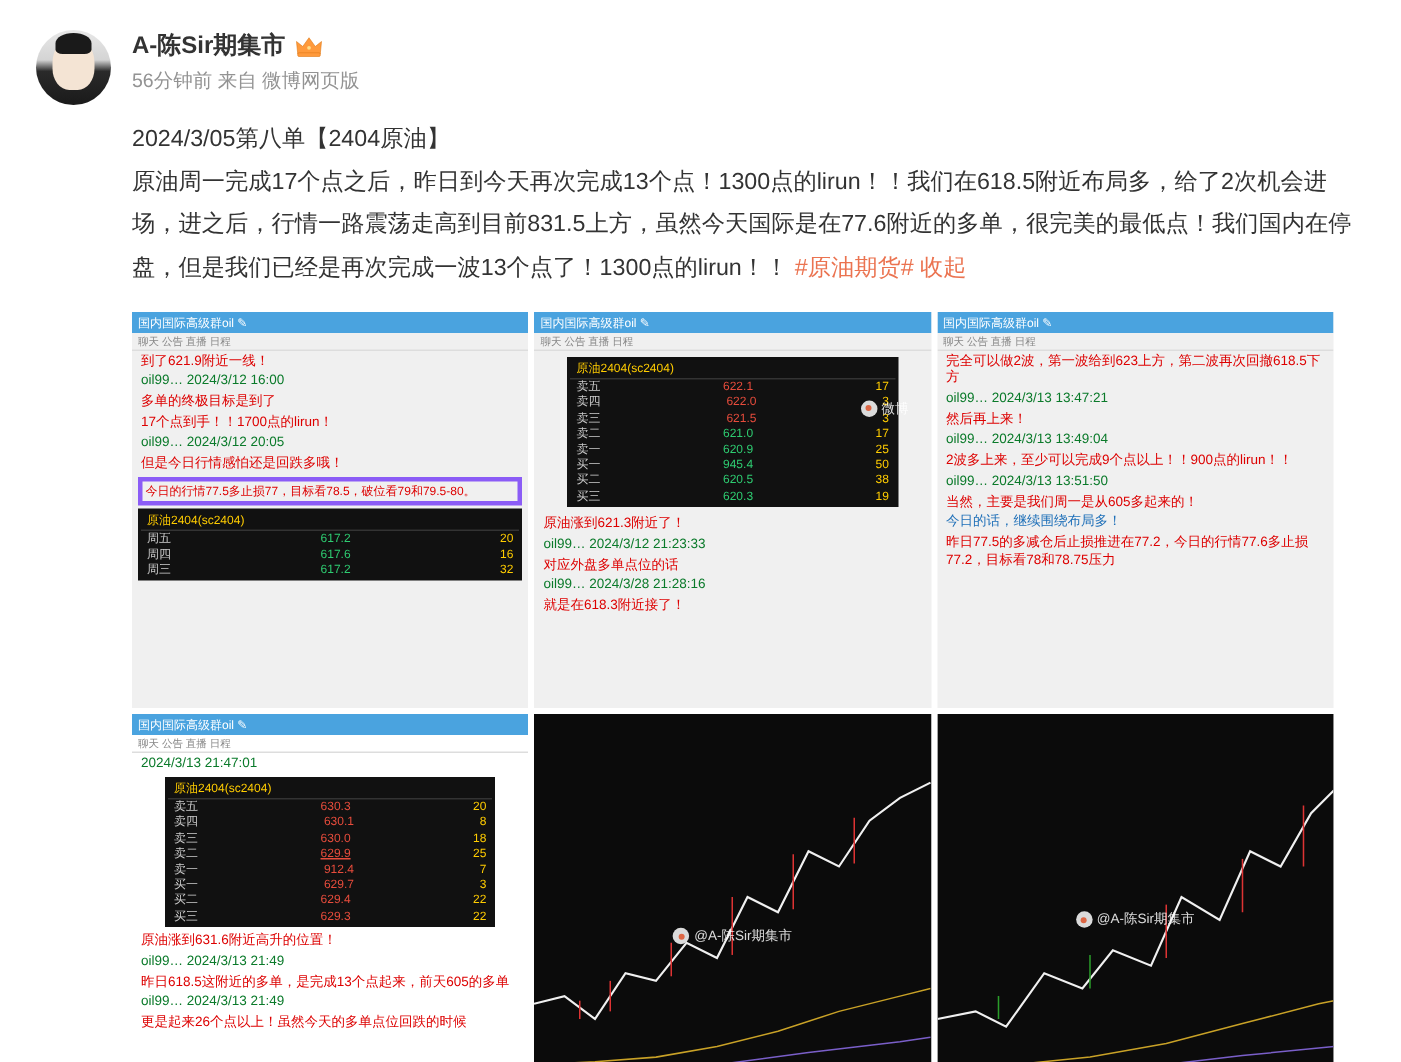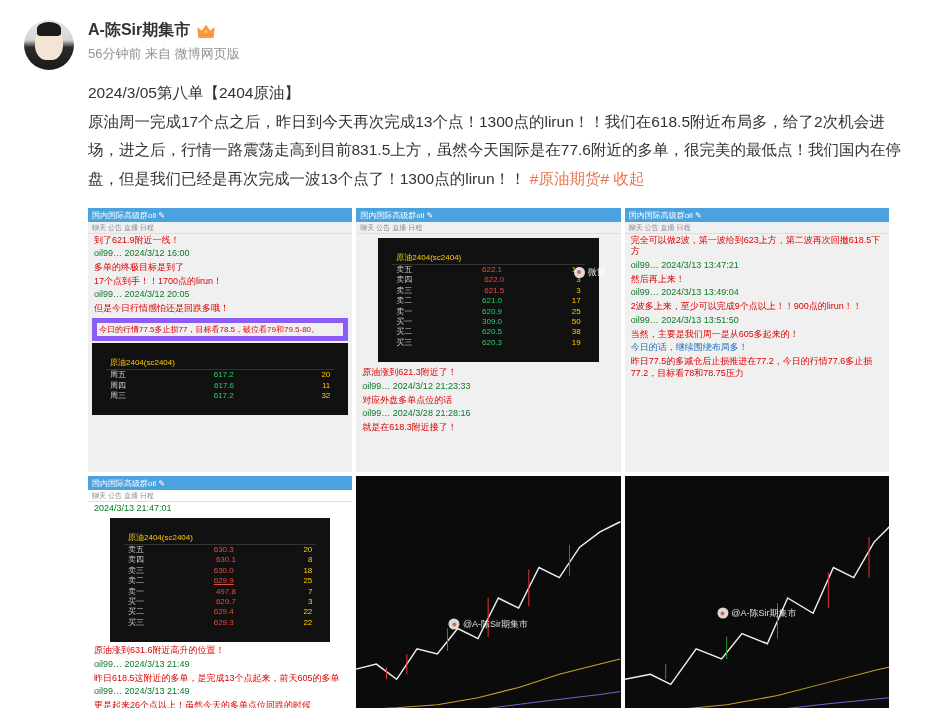--- a/index.html
+++ b/index.html
@@ -22,22 +22,22 @@
   .images { width: 805px; display: flex; flex-wrap: wrap; gap: 4px; }
   .thumb { width: calc((805px - 12px) / 3); aspect-ratio: 1/1; background: #f0f0f0; object-fit: cover; display: block; position: relative; overflow: hidden; font-size: 8px; }
   .thumb-inner { position: absolute; inset: 0; }
   
   .t-header { height: 14px; background: #4aa3df; color: #fff; font-size: 8px; padding: 2px 4px; }
   .t-tabs { height: 12px; border-bottom: 1px solid #ddd; font-size: 7px; color: #888; padding: 1px 4px; }
   .t-line { font-size: 9px; padding: 1px 6px; line-height: 1.3; }
   .t-red { color: #d00; }
   .t-green { color: #0a7a2a; }
   .t-blue { color: #1e6fb8; }
-  .t-boxed { border: 5px solid #8b5cf6; margin: 2px 4px; padding: 1px 2px; }
-  .t-dark { background: #111; color: #eee; padding: 14px; font-size: 8px; line-height: 1.3; }
+  .t-boxed { border: 3px solid #8b5cf6; margin: 2px 4px; padding: 1px 2px; }
+  .t-dark { background: #111; color: #eee; padding: 2px; font-size: 8px; line-height: 1.3; }
   .t-dark .row { display: flex; justify-content: space-between; padding: 0 4px; }
   .t-dark .hdr { color: #ffcc00; border-bottom: 1px solid #333; padding: 1px 4px; }
   .chart-dark { background: #0b0b0b; position: absolute; inset: 0; }
   .chart-dark svg { width: 100%; height: 100%; display: block; }
   .t-mid-wm { position: absolute; color: rgba(255,255,255,0.85); font-size: 9px; display:flex; align-items:center; gap:3px; }
   .t-mid-wm .eye { width:11px; height:11px; background: rgba(255,255,255,0.85); border-radius:50%; display:inline-flex; align-items:center; justify-content:center; }
   .t-mid-wm .eye::after { content:""; width:4px; height:4px; background:#d64; border-radius:50%; }
 </style>
 </head>
 <body>
@@ -97,21 +97,21 @@
             <div class="hdr">原油2404(sc2404)</div>
             <div id="t1-dark">
                 <div class="row">
                   <span style="color: rgb(204, 204, 204);">周五</span>
                   <span style="color: rgb(46, 204, 113);">617.2</span>
                   <span style="color: rgb(255, 204, 0);">20</span>
                 </div>
                 <div class="row">
                   <span style="color: rgb(204, 204, 204);">周四</span>
                   <span style="color: rgb(46, 204, 113);">617.6</span>
-                  <span style="color: rgb(255, 204, 0);">11</span>
+                  <span style="color: rgb(255, 204, 0);">16</span>
                 </div>
                 <div class="row">
                   <span style="color: rgb(204, 204, 204);">周三</span>
                   <span style="color: rgb(46, 204, 113);">617.2</span>
                   <span style="color: rgb(255, 204, 0);">32</span>
                 </div>
               </div>
           </div>
         </div>
       </div>
@@ -143,21 +143,21 @@
                   <span style="color: rgb(46, 204, 113);">621.0</span>
                   <span style="color: rgb(255, 204, 0);">17</span>
                 </div>
                 <div class="row">
                   <span style="color: rgb(204, 204, 204);">卖一</span>
                   <span style="color: rgb(46, 204, 113);">620.9</span>
                   <span style="color: rgb(255, 204, 0);">25</span>
                 </div>
                 <div class="row">
                   <span style="color: rgb(204, 204, 204);">买一</span>
-                  <span style="color: rgb(46, 204, 113);">309.0</span>
+                  <span style="color: rgb(46, 204, 113);">945.4</span>
                   <span style="color: rgb(255, 204, 0);">50</span>
                 </div>
                 <div class="row">
                   <span style="color: rgb(204, 204, 204);">买二</span>
                   <span style="color: rgb(46, 204, 113);">620.5</span>
                   <span style="color: rgb(255, 204, 0);">38</span>
                 </div>
                 <div class="row">
                   <span style="color: rgb(204, 204, 204);">买三</span>
                   <span style="color: rgb(46, 204, 113);">620.3</span>
@@ -220,21 +220,21 @@
                   <span style="color: rgb(231, 76, 60);">630.0</span>
                   <span style="color: rgb(255, 204, 0);">18</span>
                 </div>
                 <div class="row">
                   <span style="color: rgb(204, 204, 204);">卖二</span>
                   <span style="color: rgb(231, 76, 60); text-decoration: underline;">629.9</span>
                   <span style="color: rgb(255, 204, 0);">25</span>
                 </div>
                 <div class="row">
                   <span style="color: rgb(204, 204, 204);">卖一</span>
-                  <span style="color: rgb(231, 76, 60);">497.8</span>
+                  <span style="color: rgb(231, 76, 60);">912.4</span>
                   <span style="color: rgb(255, 204, 0);">7</span>
                 </div>
                 <div class="row">
                   <span style="color: rgb(204, 204, 204);">买一</span>
                   <span style="color: rgb(231, 76, 60);">629.7</span>
                   <span style="color: rgb(255, 204, 0);">3</span>
                 </div>
                 <div class="row">
                   <span style="color: rgb(204, 204, 204);">买二</span>
                   <span style="color: rgb(231, 76, 60);">629.4</span>

